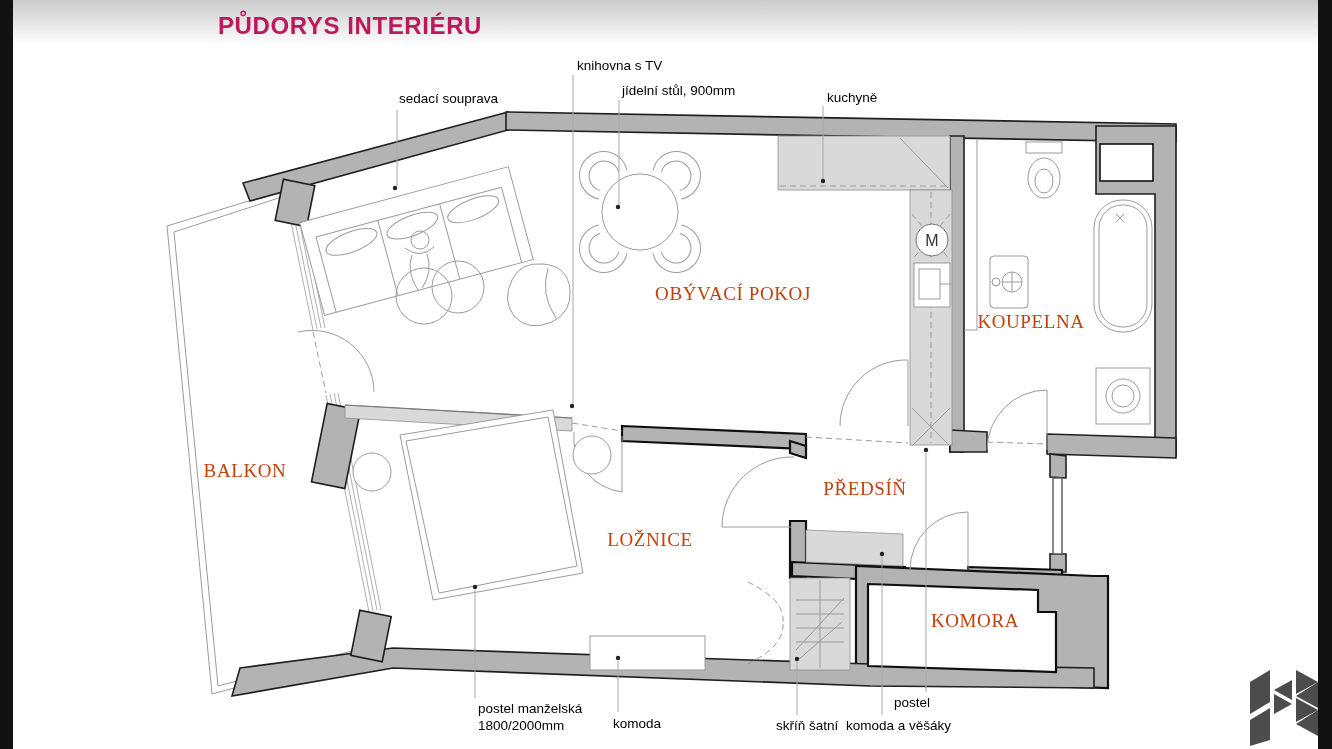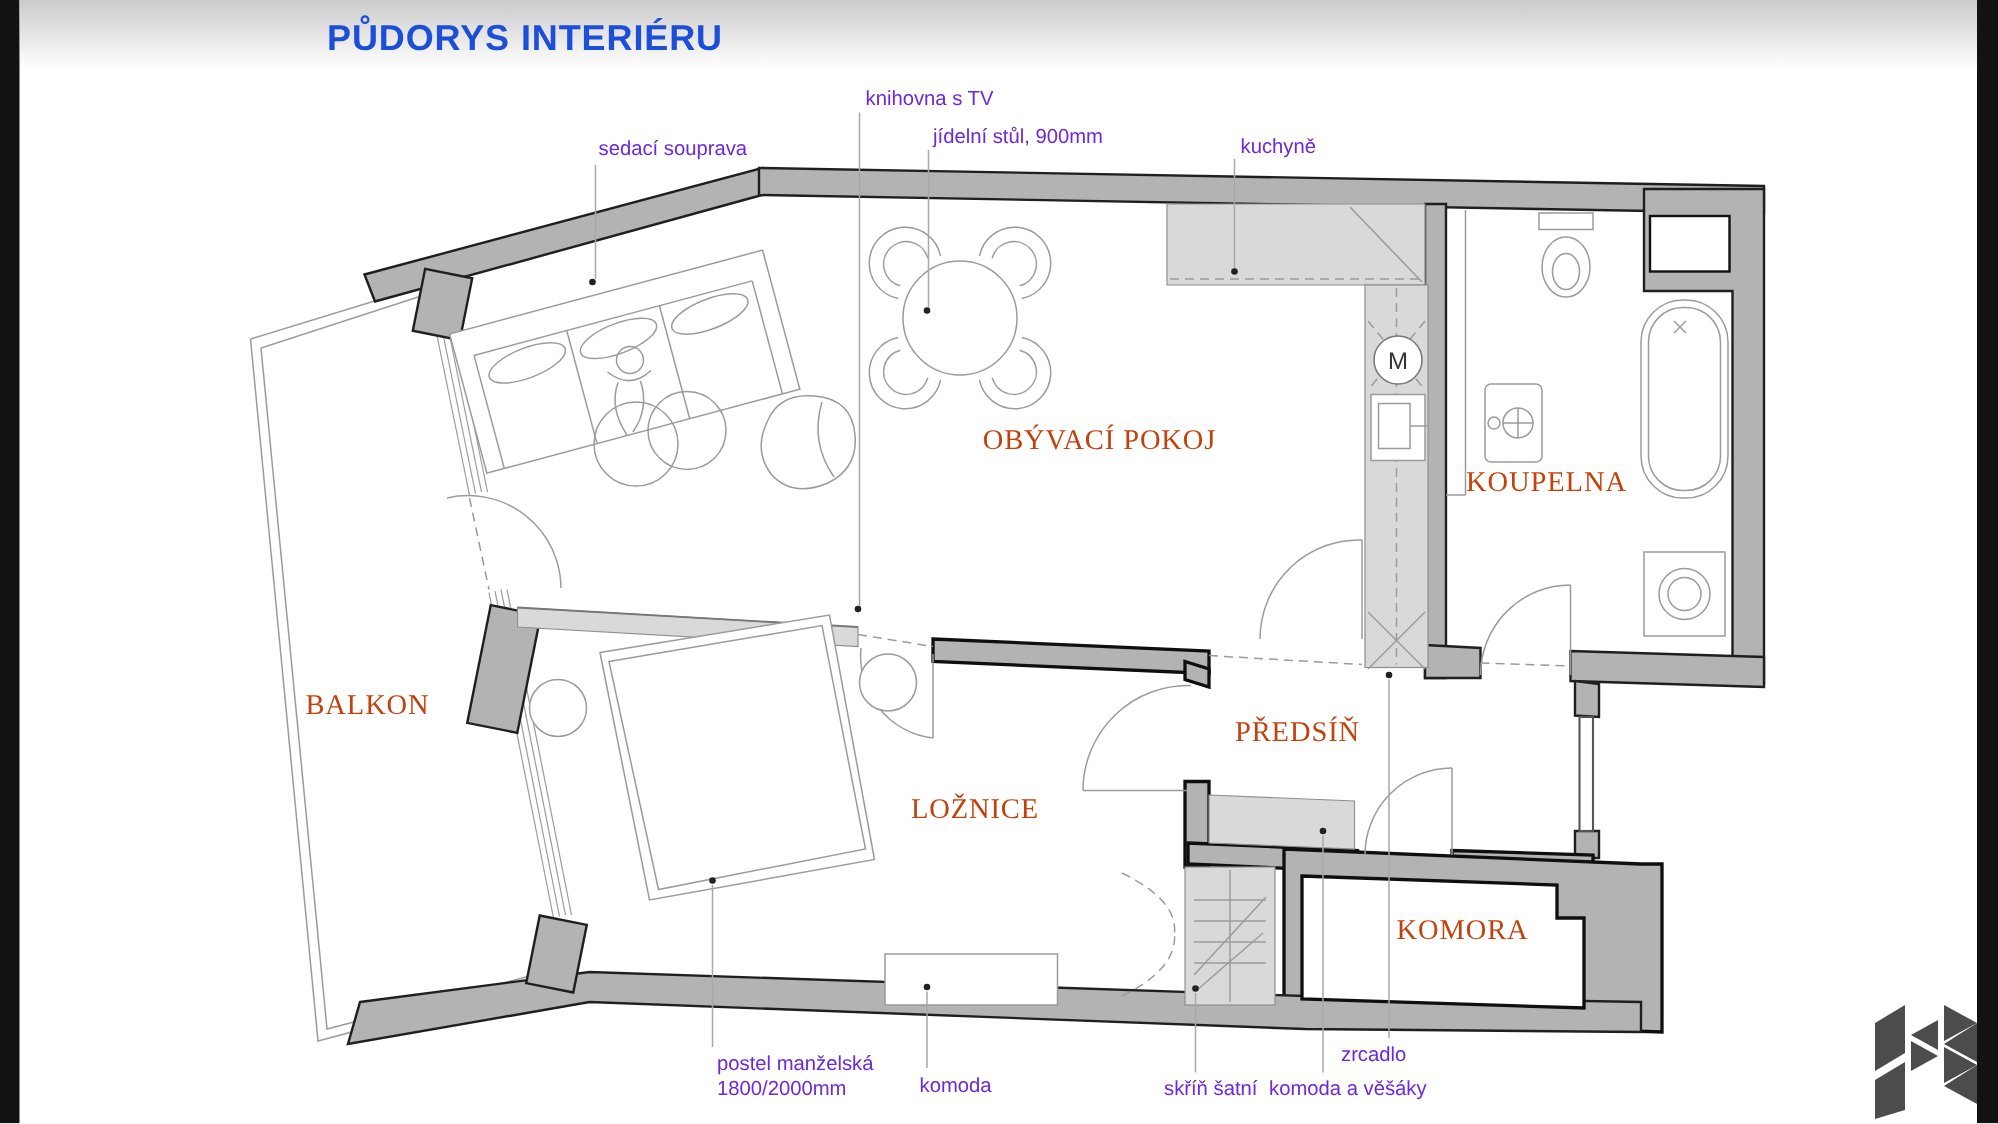--- a/index.html
+++ b/index.html
@@ -4,24 +4,24 @@
 <style>
   html,body{margin:0;padding:0;background:#ffffff;}
   .stage{position:relative;width:1332px;height:749px;background:#ffffff;overflow:hidden;
          font-family:"Liberation Sans",sans-serif;}
   .side-bar{position:absolute;top:0;bottom:0;background:#121212;}
   .side-bar.left{left:0;width:13px;}
   .side-bar.right{right:0;width:14px;}
   .top-fade{position:absolute;left:13px;right:14px;top:0;height:46px;
             background:linear-gradient(#cbcbcb,rgba(255,255,255,0));pointer-events:none;}
   .plan-title{position:absolute;left:218px;top:12px;font-size:24px;font-weight:bold;
-              letter-spacing:.6px;color:#1d4ed8;white-space:nowrap;}
+              letter-spacing:.6px;color:#be185d;white-space:nowrap;}
   .room-label{position:absolute;transform:translate(-50%,-50%);font-size:19px;
               letter-spacing:.6px;color:#c2410c;white-space:nowrap;font-family:Liberation Serif, serif;}
-  .callout{position:absolute;font-size:13.5px;color:#6d28d9;white-space:nowrap;line-height:17px;}
+  .callout{position:absolute;font-size:13.5px;color:#000000;white-space:nowrap;line-height:17px;}
   svg{position:absolute;left:0;top:0;}
   .wall{fill:#b3b3b3;stroke:#1f1f1f;stroke-width:1.6;}
   .wallk{fill:#b3b3b3;stroke:#0f0f0f;stroke-width:2.2;}
   .floor{fill:#ffffff;stroke:none;}
   .shade{fill:#d9d9d9;stroke:#8f8f8f;stroke-width:.8;}
   .furn{fill:#ffffff;stroke:#9b9b9b;stroke-width:1;}
   .thin{fill:none;stroke:#9b9b9b;stroke-width:1;}
   .thin2{fill:none;stroke:#9b9b9b;stroke-width:.8;}
   .dash{fill:none;stroke:#9b9b9b;stroke-width:1;stroke-dasharray:6 4;}
   .leader{stroke:#a8a8a8;stroke-width:1;}
@@ -261,15 +261,15 @@
   <div class="callout" style="left:577px;top:57px;">knihovna s TV</div>
   <div class="callout" style="left:622px;top:82px;">jídelní stůl, 900mm</div>
   <div class="callout" style="left:827px;top:89px;">kuchyně</div>
   <div class="callout" style="left:478px;top:700px;">
     <span style="display:block">postel manželská</span>
     <span style="display:block">1800/2000mm</span>
   </div>
   <div class="callout" style="left:613px;top:715px;">komoda</div>
   <div class="callout" style="left:776px;top:717px;">skříň šatní</div>
   <div class="callout" style="left:846px;top:717px;">komoda a věšáky</div>
-  <div class="callout" style="left:894px;top:694px;">zrcadlo</div>
+  <div class="callout" style="left:894px;top:694px;">postel</div>
 
 </div>
 
 </body></html>

